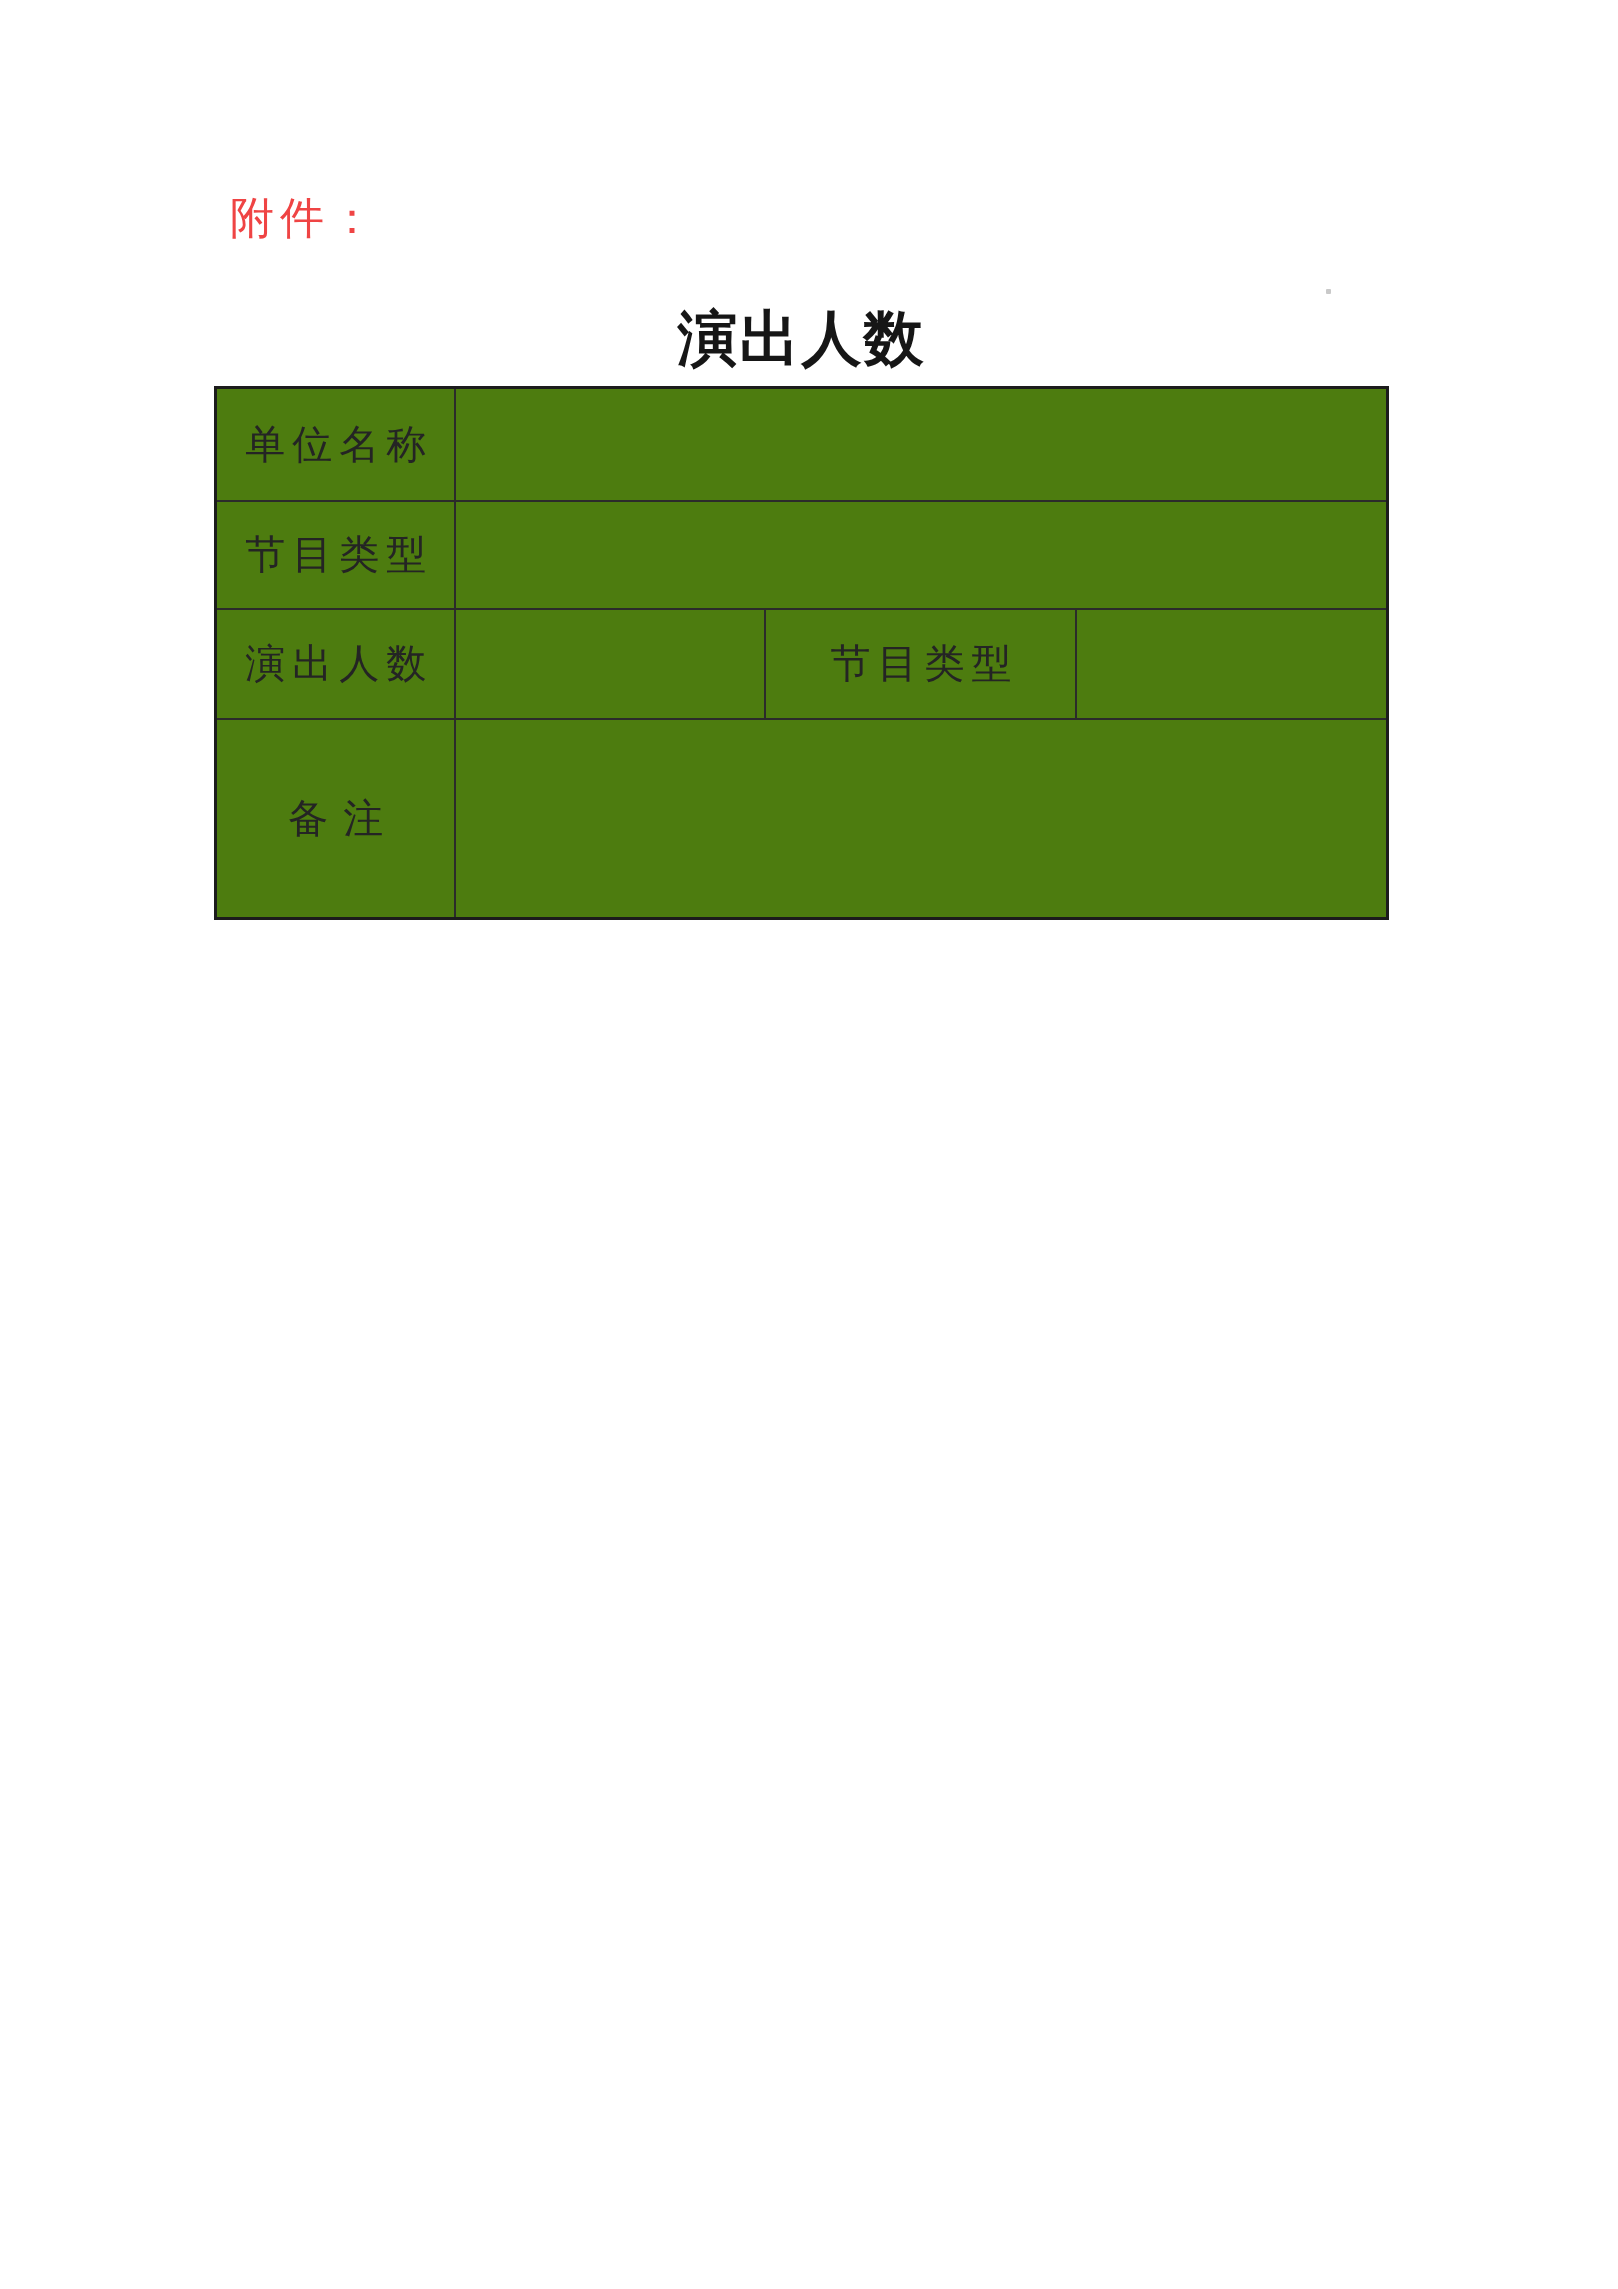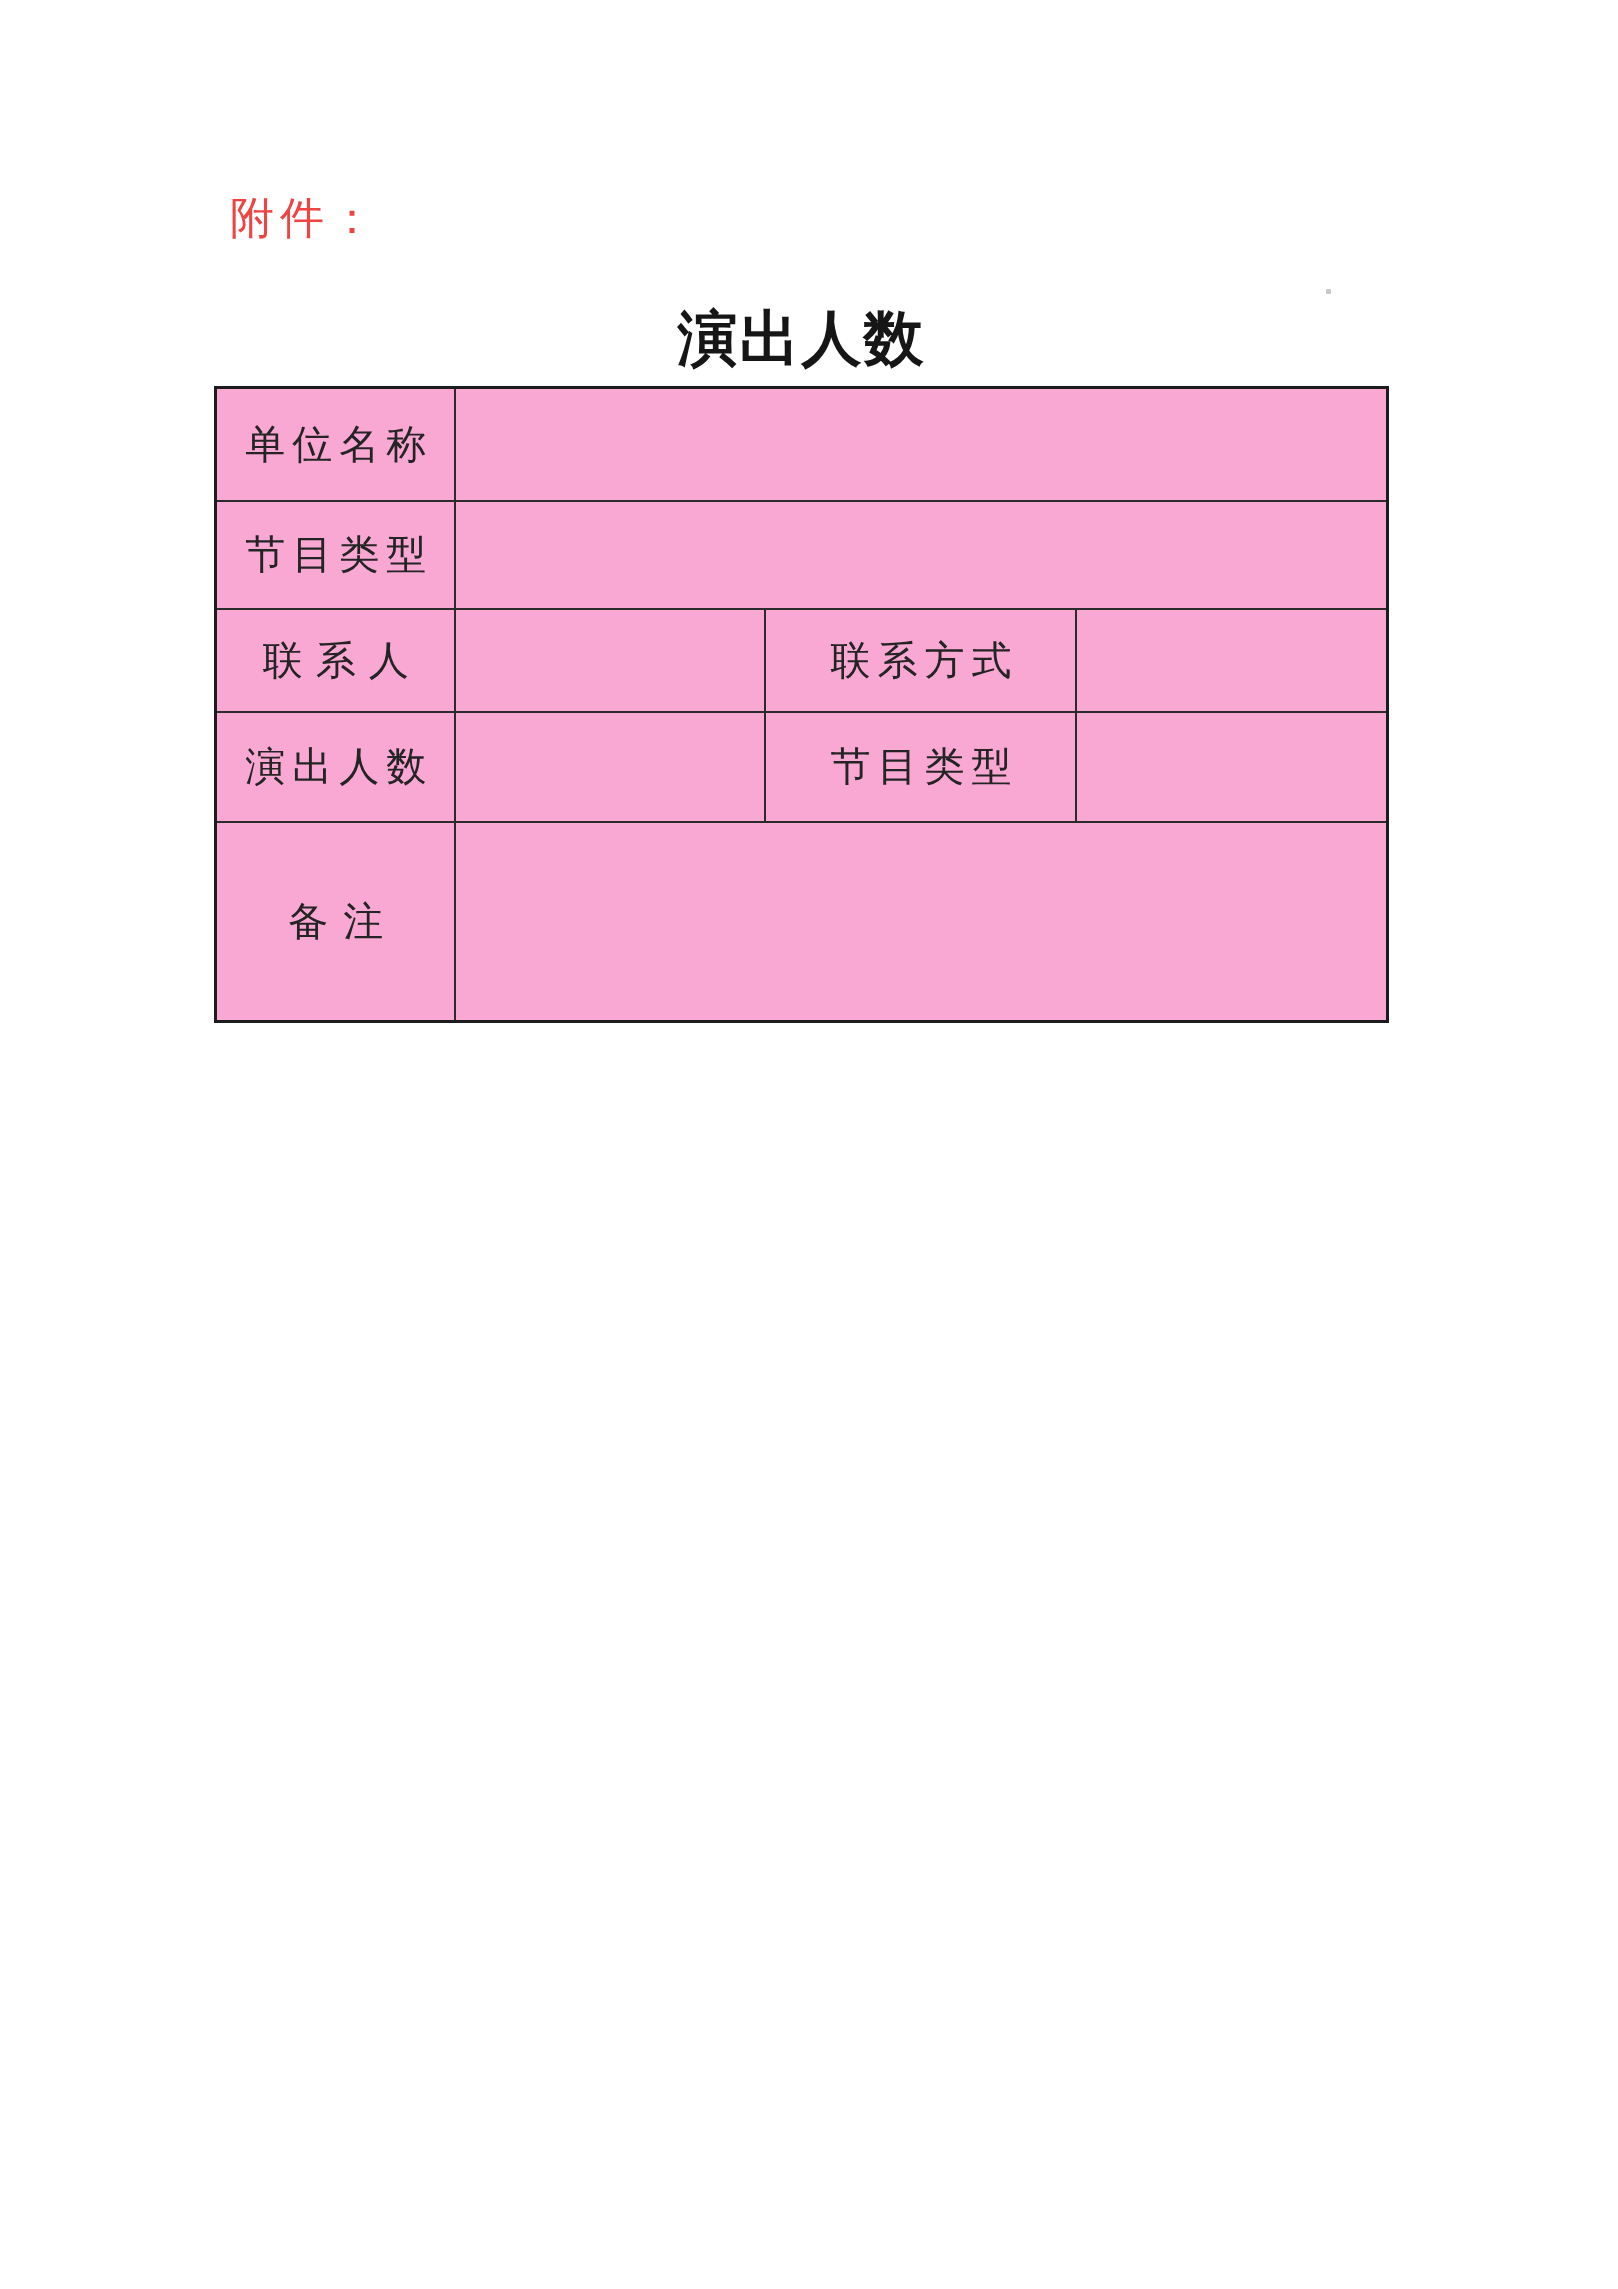--- a/index.html
+++ b/index.html
@@ -45,21 +45,21 @@
     border-collapse: collapse;
     table-layout: fixed;
     width: 1175px;
     border: 3px solid #1c1c1c;
     background: #ffffff;
   }
   table.reply-form td {
     border: 2px solid #2b2b2b;
     padding: 0;
     vertical-align: middle;
-    background: #f9a8d4;
+    background: #4d7c0f;
   }
   td.label-cell {
     text-align: center;
     font-size: 40px;
     color: #242424;
   }
   .sp4 { letter-spacing: 7px;  text-indent: 7px; }
   .sp3 { letter-spacing: 13px; text-indent: 13px; }
   .sp2 { letter-spacing: 15px; text-indent: 15px; }
   tr.row-1 { height: 113px; }
@@ -96,26 +96,20 @@
   </colgroup>
   <tbody>
     <tr class="row-1">
       <td class="label-cell sp4">单位名称</td>
       <td colspan="3"></td>
     </tr>
     <tr class="row-2">
       <td class="label-cell sp4">节目类型</td>
       <td colspan="3"></td>
     </tr>
-    <tr class="row-4">
-      <td class="label-cell sp3">联系人</td>
-      <td></td>
-      <td class="label-cell sp4">联系方式</td>
-      <td></td>
-    </tr>
     <tr class="row-5">
       <td class="label-cell sp4">演出人数</td>
       <td></td>
       <td class="label-cell sp4">节目类型</td>
       <td></td>
     </tr>
     <tr class="row-6">
       <td class="label-cell sp2">备注</td>
       <td colspan="3"></td>
     </tr>

